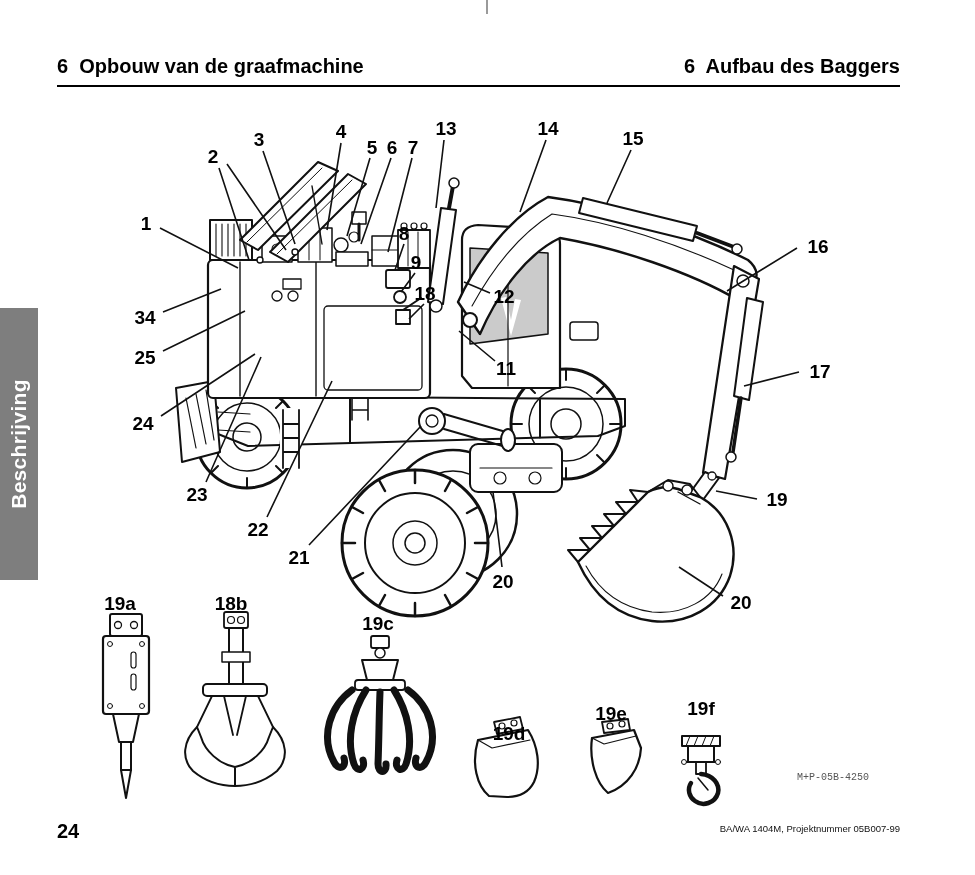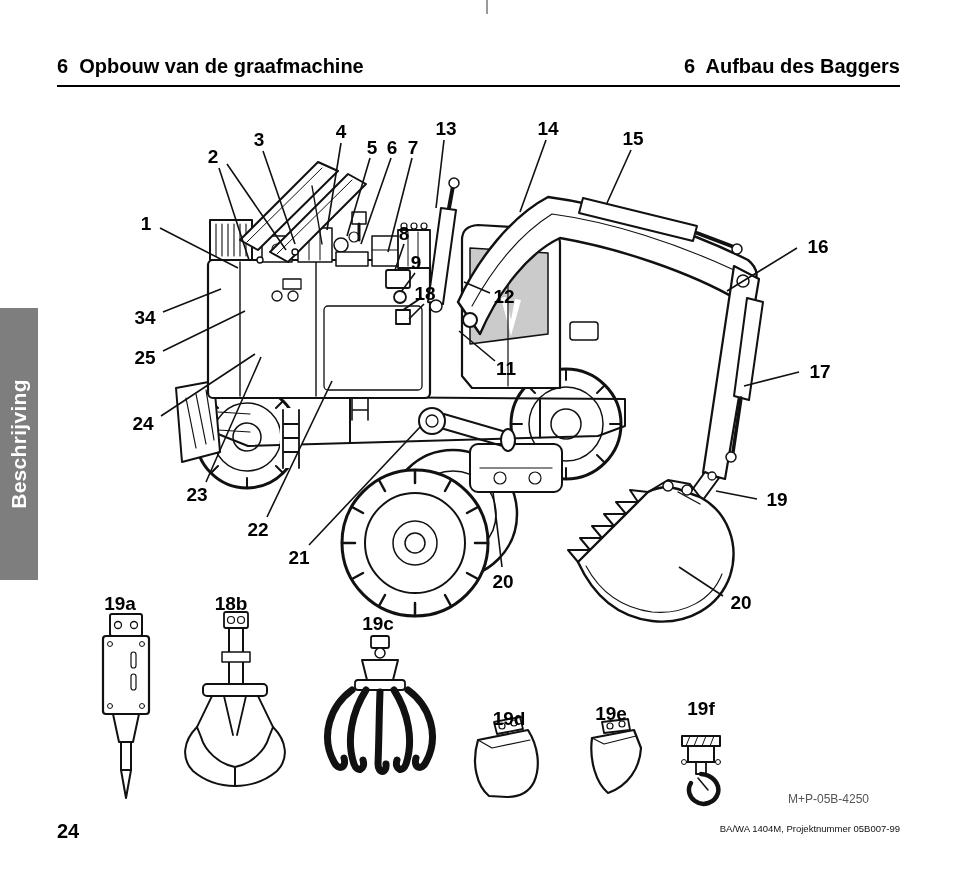--- a/index.html
+++ b/index.html
@@ -8,21 +8,21 @@
   .crop-mark { position:absolute; left:486px; top:0; width:2px; height:14px; background:#9a9a9a; }
   .header-left { position:absolute; left:57px; top:55px; font-size:20px; font-weight:bold; white-space:pre; }
   .header-right { position:absolute; right:75px; top:55px; font-size:20px; font-weight:bold; white-space:pre;margin-left:9px; }
   .rule { position:absolute; left:57px; top:85px; width:843px; height:2px; background:#000; }
   .side-tab { position:absolute; left:0; top:308px; width:38px; height:272px; background:#7e7e7e;
               display:flex; align-items:center; justify-content:center; }
   .side-tab span { transform:rotate(-90deg); white-space:nowrap; color:#fff; font-weight:bold;
                    font-size:21px; letter-spacing:0.3px; }
   .art { position:absolute; left:0; top:0; }
   .co, .al { position:absolute; transform:translate(-50%,-50%); font-size:19px; font-weight:bold; line-height:1; }
-  .figcode { position:absolute; right:106px; top:792px; font-size:12px; color:#555; }
+  .figcode { position:absolute; right:106px; top:772px; font-size:10px; color:#555;font-family:Liberation Mono, monospace; }
   .docref  { position:absolute; right:75px;  top:823px; font-size:9.5px; color:#111; }
   .pagenum { position:absolute; left:57px; top:820px; font-size:20px; font-weight:bold; }
 </style>
 </head>
 <body>
 
 <div class="page">
 
   <div class="crop-mark"></div>
   <div class="header-left">6  Opbouw van de graafmachine</div>
@@ -249,21 +249,21 @@
   <div class="co" style="left:299px;top:557px">21</div>
   <div class="co" style="left:258px;top:529px">22</div>
   <div class="co" style="left:197px;top:494px">23</div>
   <div class="co" style="left:143px;top:423px">24</div>
   <div class="co" style="left:145px;top:357px">25</div>
   <div class="co" style="left:145px;top:317px">34</div>
 
   <div class="al" style="left:120px;top:603px">19a</div>
   <div class="al" style="left:231px;top:603px">18b</div>
   <div class="al" style="left:378px;top:623px">19c</div>
-  <div class="al" style="left:509px;top:718px">19d</div>
+  <div class="al" style="left:509px;top:733px">19d</div>
   <div class="al" style="left:611px;top:713px">19e</div>
   <div class="al" style="left:701px;top:708px">19f</div>
 
   <div class="figcode">M+P-05B-4250</div>
   <div class="docref">BA/WA 1404M, Projektnummer 05B007-99</div>
   <div class="pagenum">24</div>
 
 </div>
 
 </body></html>

